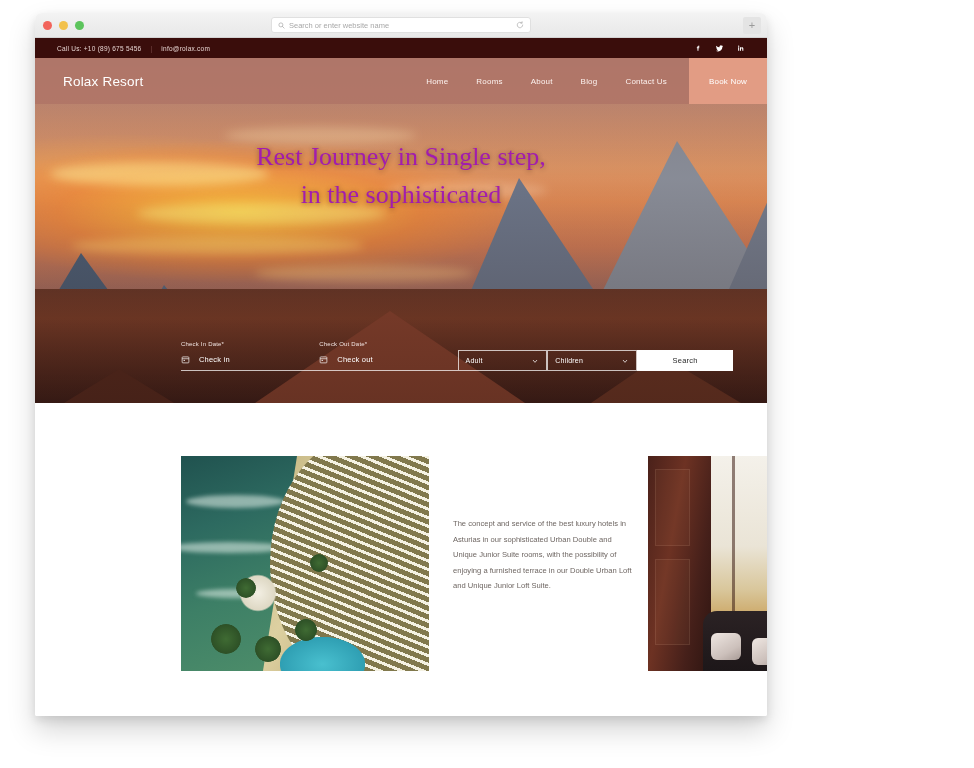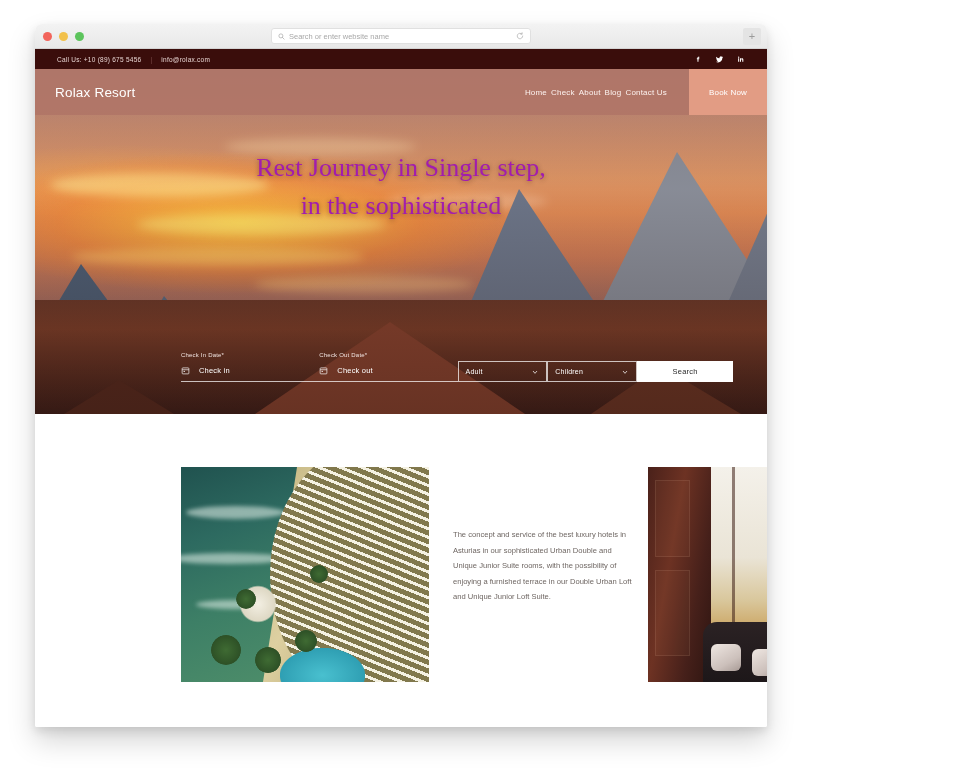--- a/index.html
+++ b/index.html
@@ -7,21 +7,21 @@
   html, body {
     width: 974px; height: 768px;
     background: #ffffff;
     font-family: "Liberation Sans", sans-serif;
     overflow: hidden;
   }
 
   
   .browser-window {
     position: absolute;
-    left: 35px; top: 24px;
+    left: 35px; top: 13px;
     width: 732px; height: 703px;
     background: #ffffff;
     border-radius: 7px 7px 2px 2px;
     box-shadow: 0 14px 28px rgba(0,0,0,0.17), 0 4px 10px rgba(0,0,0,0.10);
     overflow: hidden;
   }
 
   .titlebar {
     position: relative;
     height: 25px;
@@ -132,28 +132,28 @@
     position: absolute; inset: 0;
     background: linear-gradient(to bottom, rgba(30,12,8,0.10) 0%, rgba(30,12,8,0.02) 35%, rgba(25,10,6,0.30) 100%);
   }
 
   
   .navbar {
     position: relative; z-index: 4;
     height: 46px;
     background: rgba(176,116,103,0.86);
     display: flex; align-items: center;
-    padding-left: 20px;
+    padding-left: 28px;
   }
   .brand {
     font-size: 13.5px; color: #ffffff; letter-spacing: 0.2px;
   }
   .navlinks {
     margin-left: auto;
-    display: flex; align-items: center; gap: 4px;
+    display: flex; align-items: center; gap: 28px;
     padding-right: 22px;
   }
   .navlinks a {
     font-size: 8px; color: #fdf2ef; text-decoration: none; letter-spacing: 0.2px;
   }
   .book-now {
     height: 46px; width: 78px;
     background: #e29c84;
     display: flex; align-items: center; justify-content: center;
     font-size: 8px; color: #ffffff; letter-spacing: 0.2px;
@@ -402,21 +402,21 @@
         <div class="roof-tri" style="left:4%;  border-left-width:55px;  border-right-width:55px;  border-bottom-width:34px; border-bottom-color:#5a2c20;"></div>
         <div class="roof-tri" style="left:76%; border-left-width:70px;  border-right-width:80px;  border-bottom-width:48px; border-bottom-color:#6e3726;"></div>
 
         <div class="hero-shade"></div>
       </div>
 
       <div class="navbar">
         <div class="brand">Rolax Resort</div>
         <nav class="navlinks">
           <a href="#">Home</a>
-          <a href="#">Check</a>
+          <a href="#">Rooms</a>
           <a href="#">About</a>
           <a href="#">Blog</a>
           <a href="#">Contact Us</a>
         </nav>
         <div class="book-now">Book Now</div>
       </div>
 
       <div class="hero-inner">
         <div class="hero-title">
           <div>Rest Journey in Single step,</div>

